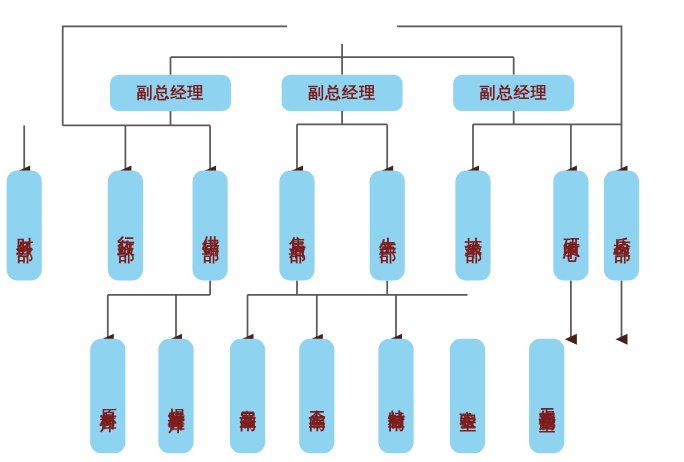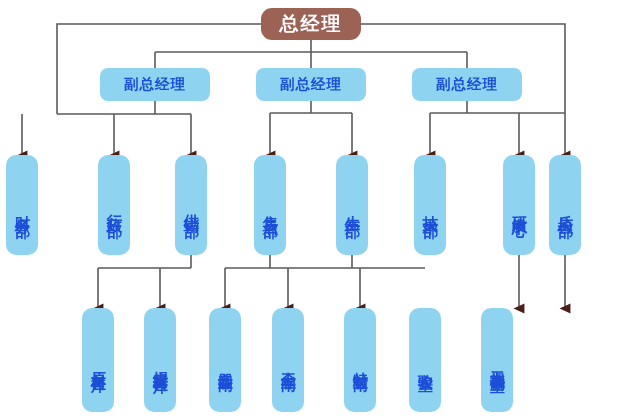--- a/index.html
+++ b/index.html
@@ -10,21 +10,21 @@
     font-family:"DejaVu Sans","Liberation Sans",sans-serif;
     overflow:hidden;
   }
   #wires{position:absolute;left:0;top:0;width:622px;height:420px;}
   .node{
     position:absolute;
     box-sizing:border-box;
     display:flex;align-items:center;justify-content:center;
     border-radius:9px;
     background:#8ed3f0;
-    color:#1d4ed8;
+    color:#7f1d1d;
     font-weight:bold;
     z-index:2;
   }
   .node.root{
     background:#9d6256;
     color:#ffffff;
     border-radius:11px;
     font-size:19px;
     letter-spacing:2px;
   }
@@ -93,23 +93,20 @@
       <path d="M288,268 L288,308" marker-end="url(#ah)"></path>
       <path d="M360,268 L360,308" marker-end="url(#ah)"></path>
 
       <path d="M425,268 L425,268"></path>
       <path d="M519,255 L519,308" marker-end="url(#ah)"></path>
 
       <path d="M565,255 L565,308" marker-end="url(#ah)"></path>
     </g>
   </svg>
 
-  <div class="node root" style="left:261px;top:8px;width:100px;height:32px;">
-    <span>总经理</span>
-  </div>
 
   <div class="node lvl2" style="left:100px;top:68px;width:110px;height:33px;">
     <span>副总经理</span>
   </div>
   <div class="node lvl2" style="left:256px;top:68px;width:110px;height:33px;">
     <span>副总经理</span>
   </div>
   <div class="node lvl2" style="left:412px;top:68px;width:110px;height:33px;">
     <span>副总经理</span>
   </div>

